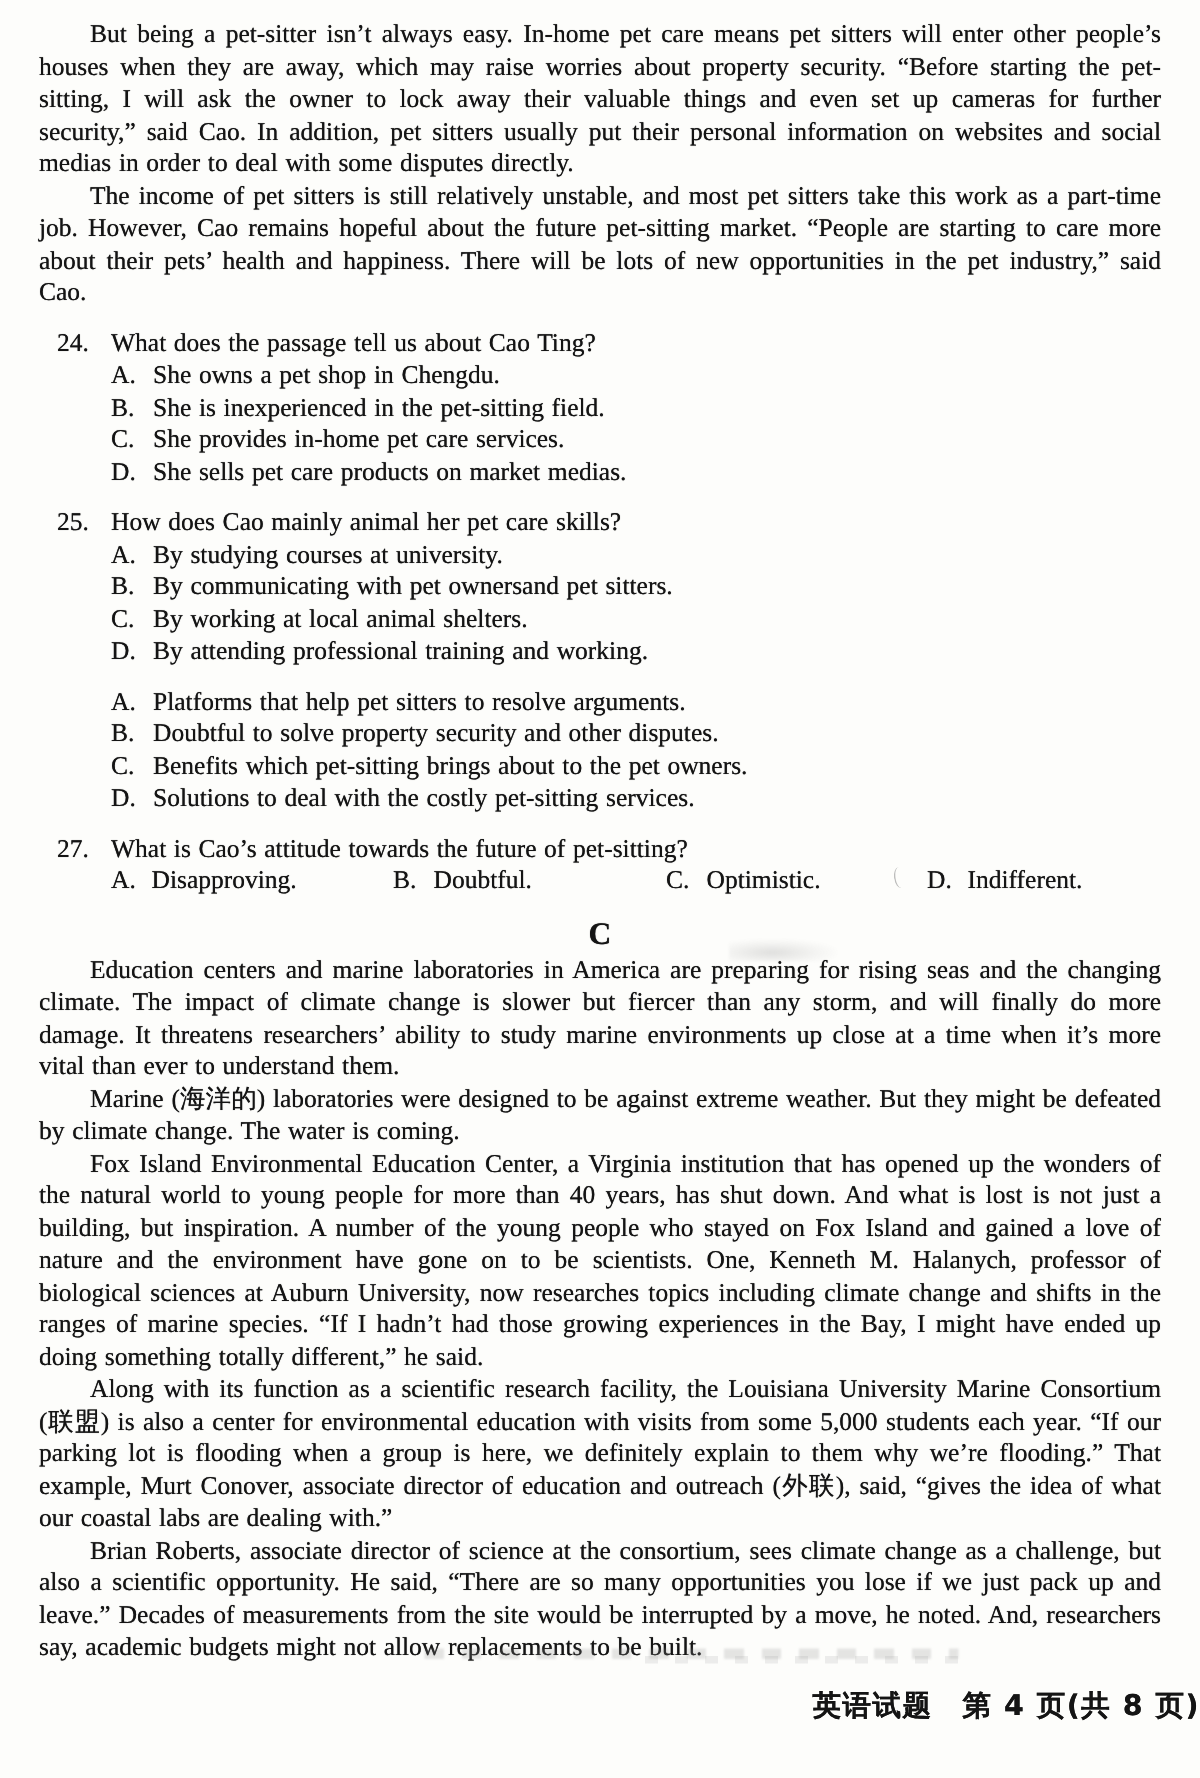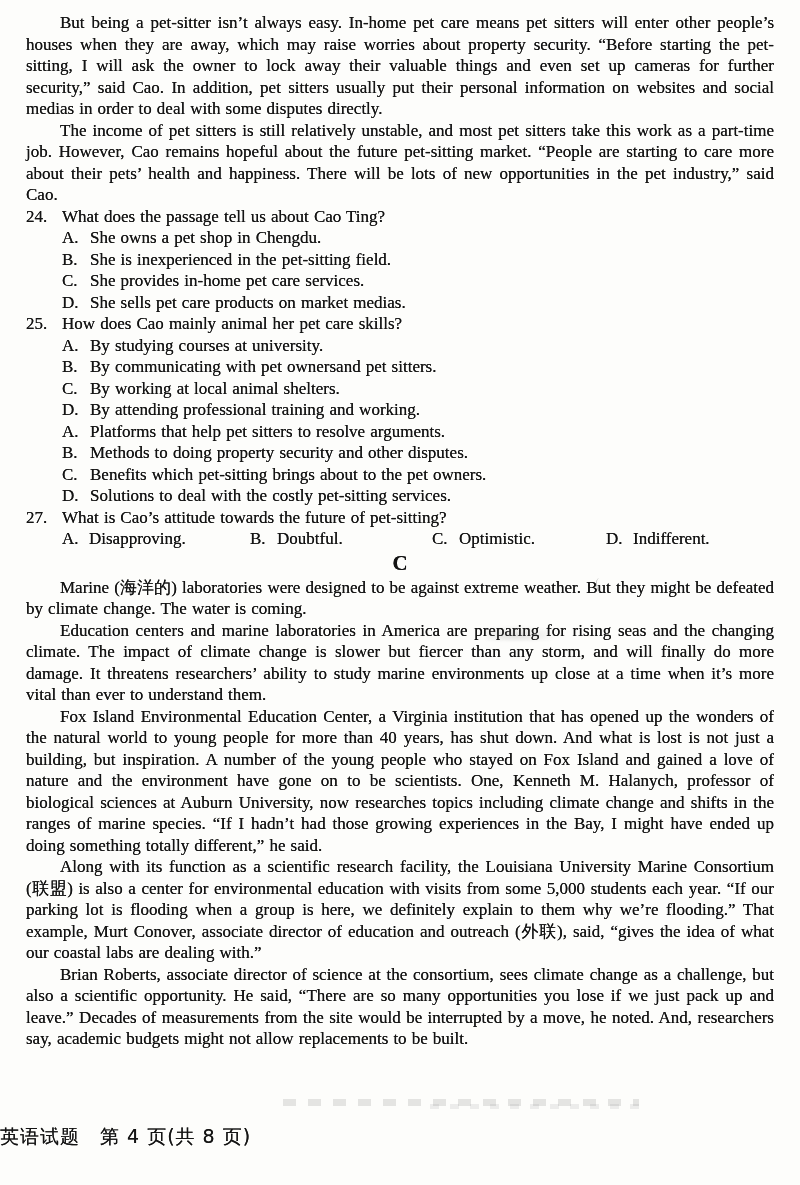--- a/index.html
+++ b/index.html
@@ -20,21 +20,21 @@
     font-size:17px;
     line-height:21.5px;
     text-shadow:0 0 .45px rgba(0,0,0,.85);
     word-spacing:.05em;
   }
   p.para{
     margin:0;
     text-indent:2em;
     text-align:justify;
   }
-  .question{margin:0;}
+  .question{margin:12px;}
   .qhead{display:flex;}
   .qnum{flex:0 0 36px;}
   .qtext{flex:1;}
   .option-row{display:flex;margin-left:36px;}
   .olet{flex:0 0 28px;}
   .otext{flex:1;}
   .inline-options{display:flex;margin-left:36px;}
   .iopt{display:flex;}
   .iopt .olet{flex:0 0 27px;}
   .iopt-a{width:188px;}
@@ -45,22 +45,22 @@
     text-align:center;
     font-weight:bold;
     font-size:21px;
     line-height:25px;
     margin:1px 0;
     text-shadow:0 0 .5px rgba(0,0,0,.9);
   }
   .page-footer{
     position:absolute;
     top:1124px;left:0;right:0;
-    text-align:left;
-    font-weight:normal;
+    text-align:right;
+    font-weight:bold;
     font-size:19px;
     letter-spacing:1px;
     font-family:"DejaVu Sans","Liberation Sans",sans-serif;
     text-shadow:0 0 .4px rgba(0,0,0,.8);
   }
   
   .artifact{position:absolute;pointer-events:none;}
   .smudge-extreme{
     top:626px;left:486px;width:72px;height:15px;
     background:radial-gradient(ellipse at 40% 60%, #777 0%, rgba(120,120,120,.35) 45%, transparent 75%);
@@ -137,21 +137,21 @@
     </div>
   </div>
 
   <div class="question">
     <div class="option-row">
       <span class="olet">A.</span>
       <span class="otext">Platforms that help pet sitters to resolve arguments.</span>
     </div>
     <div class="option-row">
       <span class="olet">B.</span>
-      <span class="otext">Methods to doing property security and other disputes.</span>
+      <span class="otext">Doubtful to solve property security and other disputes.</span>
     </div>
     <div class="option-row">
       <span class="olet">C.</span>
       <span class="otext">Benefits which pet-sitting brings about to the pet owners.</span>
     </div>
     <div class="option-row">
       <span class="olet">D.</span>
       <span class="otext">Solutions to deal with the costly pet-sitting services.</span>
     </div>
   </div>
@@ -176,22 +176,22 @@
       </span>
       <span class="iopt iopt-d">
         <span class="olet">D.</span>
         <span>Indifferent.</span>
       </span>
     </div>
   </div>
 
   <div class="section-heading">C</div>
 
+  <p class="para">Education centers and marine laboratories in America are preparing for rising seas and the changing climate. The impact of climate change is slower but fiercer than any storm, and will finally do more damage. It threatens researchers’ ability to study marine environments up close at a time when it’s more vital than ever to understand them.</p>
   <p class="para">Marine (海洋的) laboratories were designed to be against extreme weather. But they might be defeated by climate change. The water is coming.</p>
-  <p class="para">Education centers and marine laboratories in America are preparing for rising seas and the changing climate. The impact of climate change is slower but fiercer than any storm, and will finally do more damage. It threatens researchers’ ability to study marine environments up close at a time when it’s more vital than ever to understand them.</p>
   <p class="para">Fox Island Environmental Education Center, a Virginia institution that has opened up the wonders of the natural world to young people for more than 40 years, has shut down. And what is lost is not just a building, but inspiration. A number of the young people who stayed on Fox Island and gained a love of nature and the environment have gone on to be scientists. One, Kenneth M. Halanych, professor of biological sciences at Auburn University, now researches topics including climate change and shifts in the ranges of marine species. “If I hadn’t had those growing experiences in the Bay, I might have ended up doing something totally different,” he said.</p>
   <p class="para">Along with its function as a scientific research facility, the Louisiana University Marine Consortium (联盟) is also a center for environmental education with visits from some 5,000 students each year. “If our parking lot is flooding when a group is here, we definitely explain to them why we’re flooding.” That example, Murt Conover, associate director of education and outreach (外联), said, “gives the idea of what our coastal labs are dealing with.”</p>
   <p class="para">Brian Roberts, associate director of science at the consortium, sees climate change as a challenge, but also a scientific opportunity. He said, “There are so many opportunities you lose if we just pack up and leave.” Decades of measurements from the site would be interrupted by a move, he noted. And, researchers say, academic budgets might not allow replacements to be built.</p>
 
 </div>
 
 <div class="page-footer">英语试题　第 4 页(共 8 页)</div>
 
 <div class="artifact smudge-extreme"></div>
 <div class="artifact paren-mark"></div>

